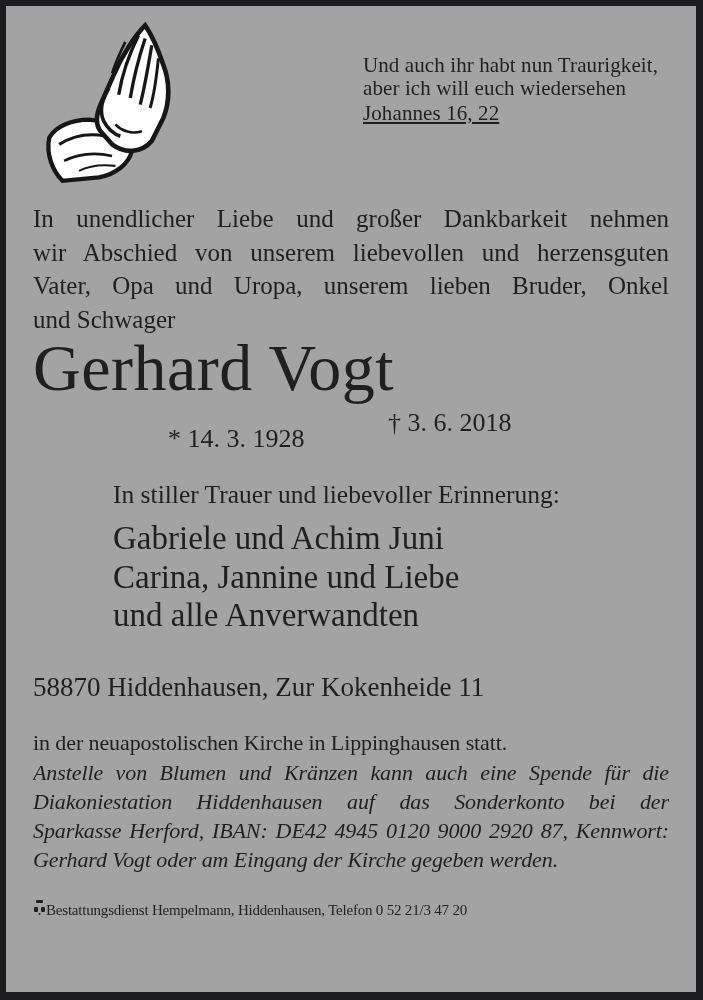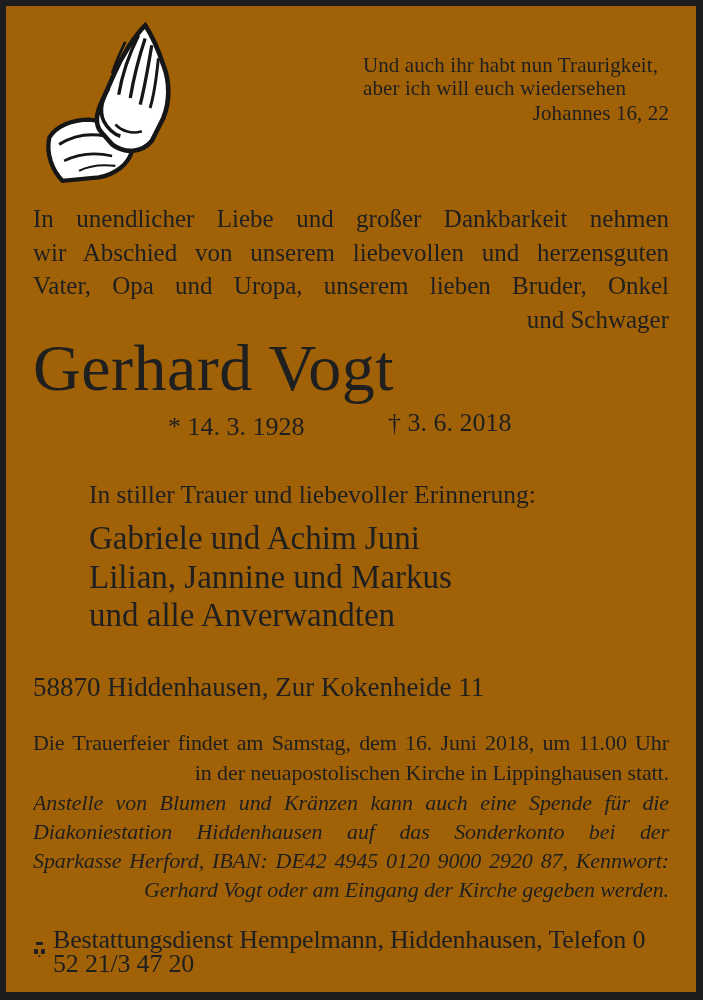--- a/index.html
+++ b/index.html
@@ -4,65 +4,65 @@
 <style>
   * { margin: 0; padding: 0; box-sizing: border-box; }
   html, body { background: #ffffff; }
   body {
     width: 703px; height: 1000px;
     font-family: "Liberation Serif", "DejaVu Serif", serif;
     color: #1f1f1f;
   }
   .frame {
     width: 703px; height: 1000px;
-    background: #a16207;
+    background: #a3a3a3;
     border: 6px solid #1d1d20;
     border-right-width: 7px;
     border-bottom-width: 8px;
     padding: 14px 27px 10px 27px;
     overflow: hidden;
     position: relative;
   }
   
   .header { position: relative; height: 178px; }
   .hands-wrap { position: absolute; left: 5px; top: 2px; width: 168px; height: 172px; }
   .hands-wrap svg { width: 100%; height: 100%; }
   .scripture {
     position: absolute; right: 0; top: 34px; width: 306px;
     font-size: 21px; line-height: 22.5px; text-align: left;
     letter-spacing: 0.1px;
   }
-  .scripture .attribution { text-align: right; margin-top: 3px; }
+  .scripture .attribution { margin-top: 3px; text-decoration: underline; }
 
   
   .intro { margin-top: 4px; font-size: 25px; line-height: 33.5px; }
   .jline { text-align: justify; text-align-last: justify; overflow: hidden; white-space: normal; }
-  .lline { text-align: right; }
+  .lline { text-align: left; }
 
   .deceased-name {
     margin-top: 0px;
     font-size: 66px; line-height: 64px;
     text-align: left; letter-spacing: 0.5px;
   }
   .dates { position: relative; margin-top: 8px; height: 34px; font-size: 26px; }
-  .birth-date { position: absolute; left: 135px; top: 4px; }
+  .birth-date { position: absolute; left: 135px; top: 16px; }
   .death-date { position: absolute; left: 355px; top: 0; }
 
-  .mourners { margin-left: 56px; margin-top: 36px; }
+  .mourners { margin-left: 80px; margin-top: 36px; }
   .mourners-heading { font-size: 25.5px; line-height: 33px; margin-bottom: 8px; }
   .mourner-name { font-size: 33px; line-height: 38.5px; }
 
   .address { margin-top: 34px; font-size: 27px; line-height: 36px; }
 
   .service { margin-top: 23px; font-size: 22px; line-height: 30px; letter-spacing: -0.1px; }
   .donation { font-size: 22px; line-height: 29px; letter-spacing: -0.1px; font-style: italic; }
 
   .footer {
-    margin-top: 24px; font-size: 26px; line-height: 24px;
-    display: flex; align-items: center; gap: 7px;
+    margin-top: 24px; font-size: 15px; line-height: 24px;
+    display: flex; align-items: center; 
     letter-spacing: -0.2px;
   }
   .footer-logo { width: 13px; height: 17px; flex: 0 0 auto; margin-top: -4px; }
 </style>
 </head>
 <body>
 
 <div class="frame">
 
   <div class="header">
@@ -102,28 +102,27 @@
   <div class="deceased-name">Gerhard Vogt</div>
 
   <div class="dates">
     <span class="birth-date">* 14. 3. 1928</span>
     <span class="death-date">† 3. 6. 2018</span>
   </div>
 
   <div class="mourners">
     <div class="mourners-heading">In stiller Trauer und liebevoller Erinnerung:</div>
     <div class="mourner-name">Gabriele und Achim Juni</div>
-    <div class="mourner-name">Lilian, Jannine und Markus</div>
+    <div class="mourner-name">Carina, Jannine und Liebe</div>
     <div class="mourner-name">und alle Anverwandten</div>
   </div>
 
   <div class="address">58870 Hiddenhausen, Zur Kokenheide 11</div>
 
   <div class="service">
-    <div class="jline">Die Trauerfeier findet am Samstag, dem 16. Juni 2018, um 11.00 Uhr</div>
     <div class="lline">in der neuapostolischen Kirche in Lippinghausen statt.</div>
   </div>
 
   <div class="donation">
     <div class="jline">Anstelle von Blumen und Kränzen kann auch eine Spende für die</div>
     <div class="jline">Diakoniestation Hiddenhausen auf das Sonderkonto bei der</div>
     <div class="jline">Sparkasse Herford, IBAN: DE42 4945 0120 9000 2920 87, Kennwort:</div>
     <div class="lline">Gerhard Vogt oder am Eingang der Kirche gegeben werden.</div>
   </div>
 

